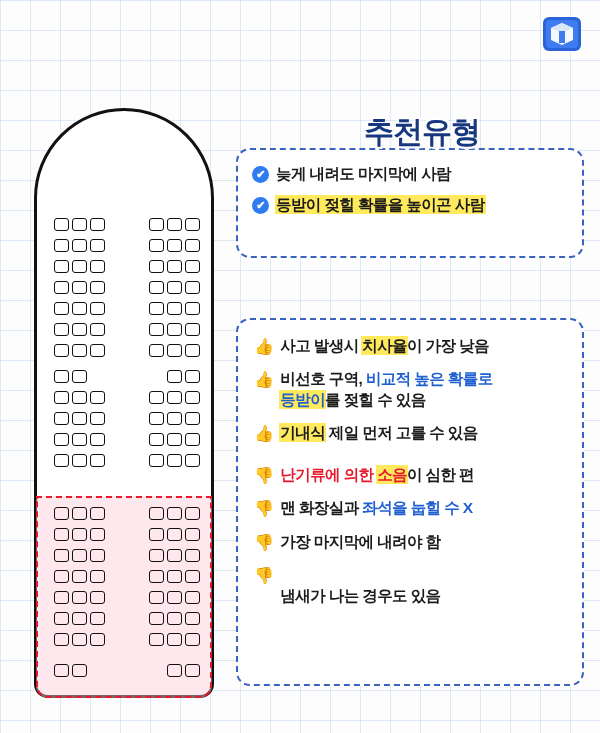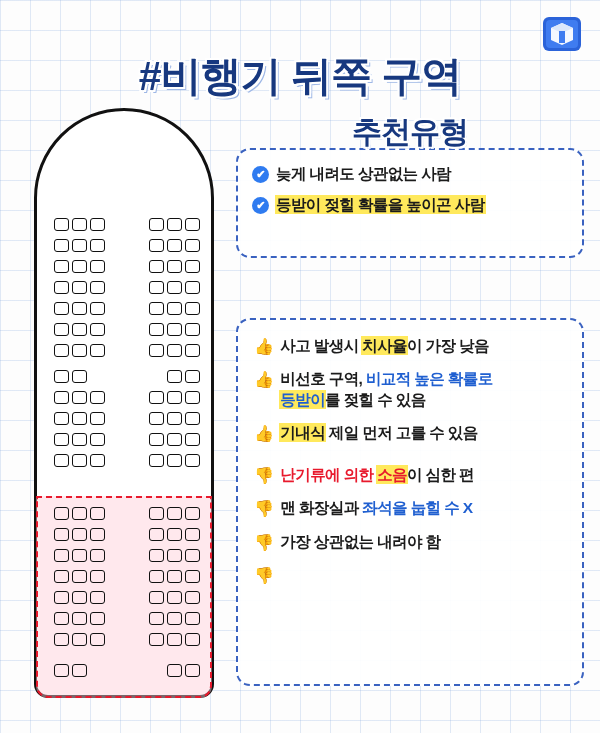--- a/index.html
+++ b/index.html
@@ -176,21 +176,20 @@
   #panel-pros { left: 236px; top: 318px; width: 348px; height: 368px; }
   #panel-pros .panel-list { padding: 16px 10px 0 16px; }
   #panel-pros .panel-list li { margin-bottom: 13px; }
   #panel-pros .panel-list li.gap { margin-top: 21px; }
 </style>
 </head>
 <body>
 
 <div class="page">
 
-  <h1 class="title">#비행기 뒤쪽 구역</h1>
 
   <div class="logo">
     <svg viewBox="0 0 40 44" width="40" height="44">
       <rect x="1" y="5" width="38" height="34" rx="6" fill="#2b63d9"></rect>
       <rect x="4" y="8" width="32" height="28" rx="4" fill="#3f7cf0"></rect>
       <polygon points="20,11 31,16 31,28 20,33 9,28 9,16" fill="#ffffff" opacity="0.95"></polygon>
       <polygon points="20,11 31,16 20,21 9,16" fill="#dbe7fb"></polygon>
       <rect x="17" y="19" width="6" height="12" fill="#3f7cf0"></rect>
     </svg>
   </div>
@@ -431,26 +430,26 @@
             <div class="seat"></div>
           </div>
           <div class="seat-group" style="margin-right: 32px;">
             <div class="seat"></div>
             <div class="seat"></div>
           </div>
         </div>
       </div>
   </div>
 
-  <div class="panel-heading" style="left:236px; top:112px; width:348px;">추천유형</div>
+  <div class="panel-heading" style="left:248px; top:112px; width:348px;">추천유형</div>
   <div class="panel" id="panel-rec">
     <ul class="panel-list" id="recommend-list">
         <li>
           <span class="bullet-check">✔</span>
-          <span class="txt"><span>늦게 내려도 상관없는 사람</span></span>
+          <span class="txt"><span>늦게 내려도 마지막에 사람</span></span>
         </li>
         <li>
           <span class="bullet-check">✔</span>
           <span class="txt"><span class="hl-yellow">등받이 젖힐 확률을 높이곤 사람</span></span>
         </li>
       </ul>
   </div>
 
   <div class="panel" id="panel-pros">
     <ul class="panel-list" id="pros-cons-list">
@@ -469,22 +468,22 @@
         <li class="gap">
           <span class="bullet-icon thumb-down">👎</span>
           <span class="txt"><span class="hl-red">난기류에 의한 </span><span class="hl-yellow-red">소음</span><span>이 심한 편</span></span>
         </li>
         <li>
           <span class="bullet-icon thumb-down">👎</span>
           <span class="txt"><span>맨 화장실과 </span><span class="hl-blue">좌석을 눕힐 수 X</span></span>
         </li>
         <li>
           <span class="bullet-icon thumb-down">👎</span>
-          <span class="txt"><span>가장 상관없는 내려야 함</span></span>
+          <span class="txt"><span>가장 마지막에 내려야 함</span></span>
         </li>
         <li>
           <span class="bullet-icon thumb-down">👎</span>
-          <span class="txt"><br></span>
+          <span class="txt"><br><span>냄새가 나는 경우도 있음</span></span>
         </li>
       </ul>
   </div>
 
 </div>
 
 </body></html>

